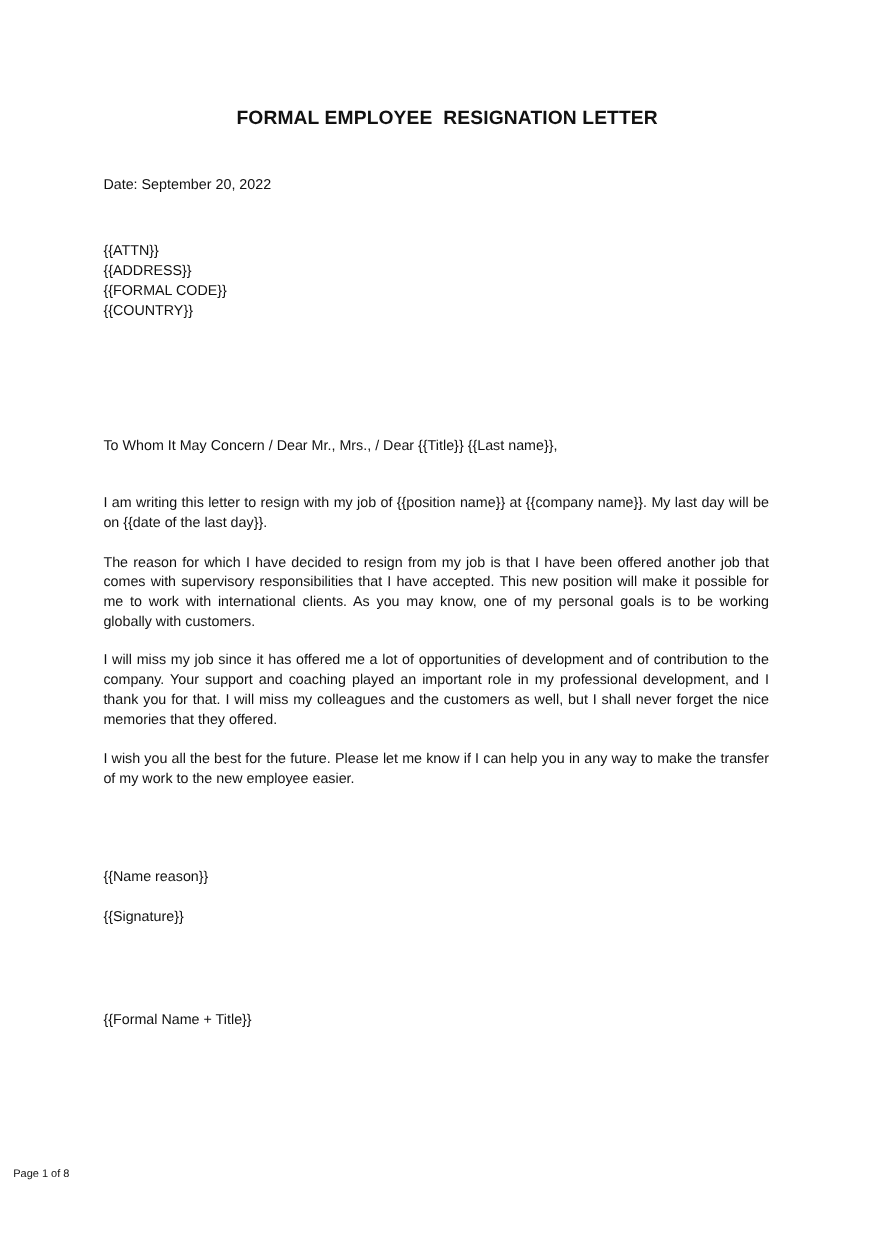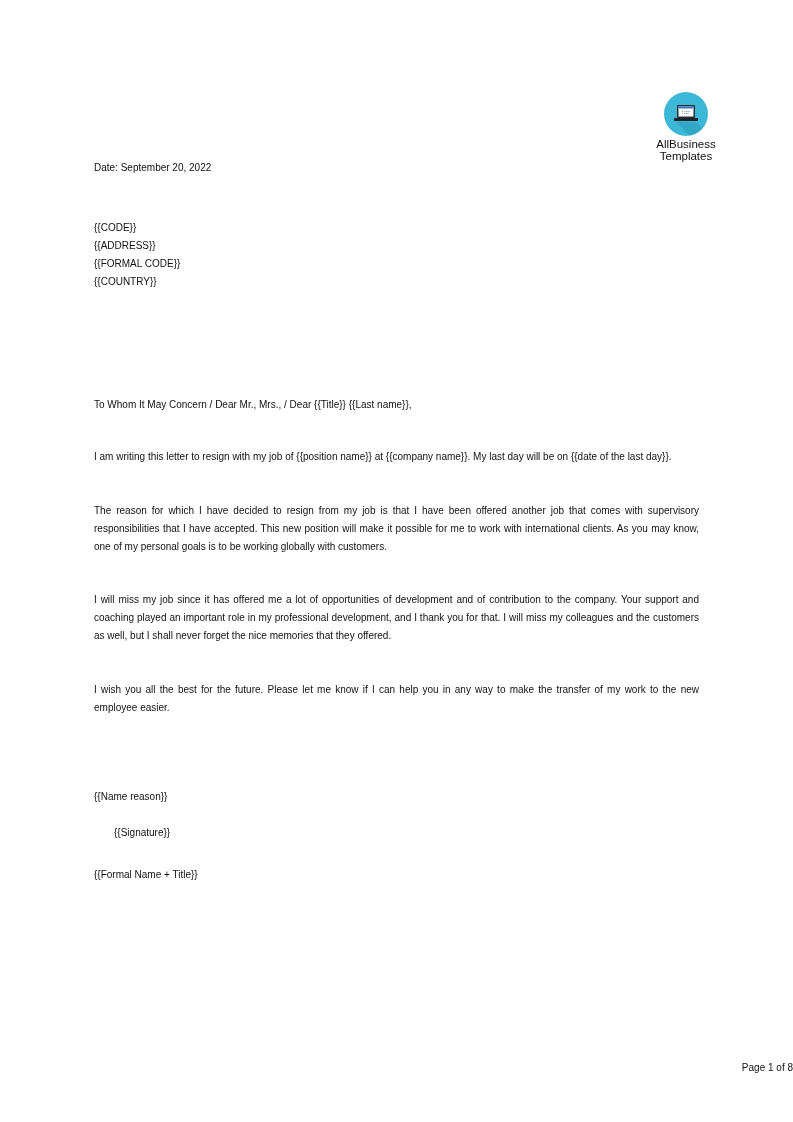--- a/index.html
+++ b/index.html
@@ -7,67 +7,49 @@
          font-family: "Liberation Sans", sans-serif; color: #111; }
   .page { position: absolute; inset: 0; }
   .title { position: absolute; left: 0; right: 0; top: 97px; text-align: center;
            font-weight: bold; font-size: 17.5px; letter-spacing: 0.1px; color: #111;
            padding-left: 20px; white-space: pre; }
   .logo { position: absolute; left: 648px; top: 92px; width: 76px; text-align: center; }
   .logo-circle { width: 44px; height: 44px; border-radius: 50%; background: #3cb8d6;
                  margin: 0 auto; position: relative; overflow: hidden; }
   .logo-circle svg { position: absolute; left: 0; top: 0; }
   .logo-text { font-size: 11.5px; line-height: 12px; margin-top: 2px; color: #111; }
-  .text { position: absolute; left: 94px; width: 605px; font-size: 10px; line-height: 18px; color: #111; }
+  .text { position: absolute; left: 94px; width: 605px; font-size: 13px; line-height: 18px; color: #111; }
   .just { text-align: justify; }
   .line { display: block; }
   .bold { font-weight: bold; }
-  .footer { position: absolute; left: 12px; right: 0; top: 1062px; text-align: right; font-size: 10px; color: #111; }
+  .footer { position: absolute; left: 12px; right: 0; top: 1062px; text-align: left; font-size: 10px; color: #111; }
 </style>
 </head>
 <body>
 
 <div class="page">
 
+  <div class="title">FORMAL EMPLOYEE  RESIGNATION LETTER</div>
 
-  <div class="logo">
-    <div class="logo-circle">
-      <svg width="44" height="44" viewBox="0 0 44 44">
-        <polygon points="12,30 32,30 44,42 44,44 26,44" fill="#2b9cb8" opacity="0.6"></polygon>
-        <rect x="13" y="13" width="18" height="13" rx="1" fill="#2b2f36"></rect>
-        <rect x="14.5" y="14.5" width="15" height="10" fill="#ffffff"></rect>
-        <rect x="14.5" y="14.5" width="15" height="2" fill="#3a78c2"></rect>
-        <rect x="18" y="19" width="1" height="1" fill="#f0a030"></rect>
-        <rect x="20" y="19" width="6" height="1" fill="#b8c4d0"></rect>
-        <rect x="18" y="21" width="1" height="1" fill="#3cb8d6"></rect>
-        <rect x="20" y="21" width="5" height="1" fill="#b8c4d0"></rect>
-        <rect x="10" y="26" width="24" height="3" rx="1" fill="#1f2329"></rect>
-      </svg>
-    </div>
-    <div class="logo-text">
-      <span class="line">AllBusiness</span>
-      <span class="line">Templates</span>
-    </div>
-  </div>
 
   <div class="text" style="top:159px;">Date: September 20, 2022</div>
 
   <div class="text" style="top:219px;">
-    <span class="line">{{CODE}}</span>
+    <span class="line">{{ATTN}}</span>
     <span class="line">{{ADDRESS}}</span>
     <span class="line">{{FORMAL CODE}}</span>
     <span class="line">{{COUNTRY}}</span>
   </div>
 
 
   <div class="text" style="top:396px;">To Whom It May Concern / Dear Mr., Mrs., / Dear {{Title}} {{Last name}},</div>
 
   <div class="text just" style="top:448px;">I am writing this letter to resign with my job of {{position name}} at {{company name}}. My last day will be on {{date of the last day}}.</div>
   <div class="text just" style="top:502px;">The reason for which I have decided to resign from my job is that I have been offered another job that comes with supervisory responsibilities that I have accepted. This new position will make it possible for me to work with international clients. As you may know, one of my personal goals is to be working globally with customers.</div>
   <div class="text just" style="top:591px;">I will miss my job since it has offered me a lot of opportunities of development and of contribution to the company. Your support and coaching played an important role in my professional development, and I thank you for that. I will miss my colleagues and the customers as well, but I shall never forget the nice memories that they offered.</div>
   <div class="text just" style="top:681px;">I wish you all the best for the future. Please let me know if I can help you in any way to make the transfer of my work to the new employee easier.</div>
 
   <div class="text" style="top:788px;">{{Name reason}}</div>
-  <div class="text" style="top:824px;margin-left:20px;">{{Signature}}</div>
-  <div class="text" style="top:866px;">{{Formal Name + Title}}</div>
+  <div class="text" style="top:824px;">{{Signature}}</div>
+  <div class="text" style="top:918px;">{{Formal Name + Title}}</div>
 
   <div class="footer">Page 1 of 8</div>
 </div>
 
 </body></html>

